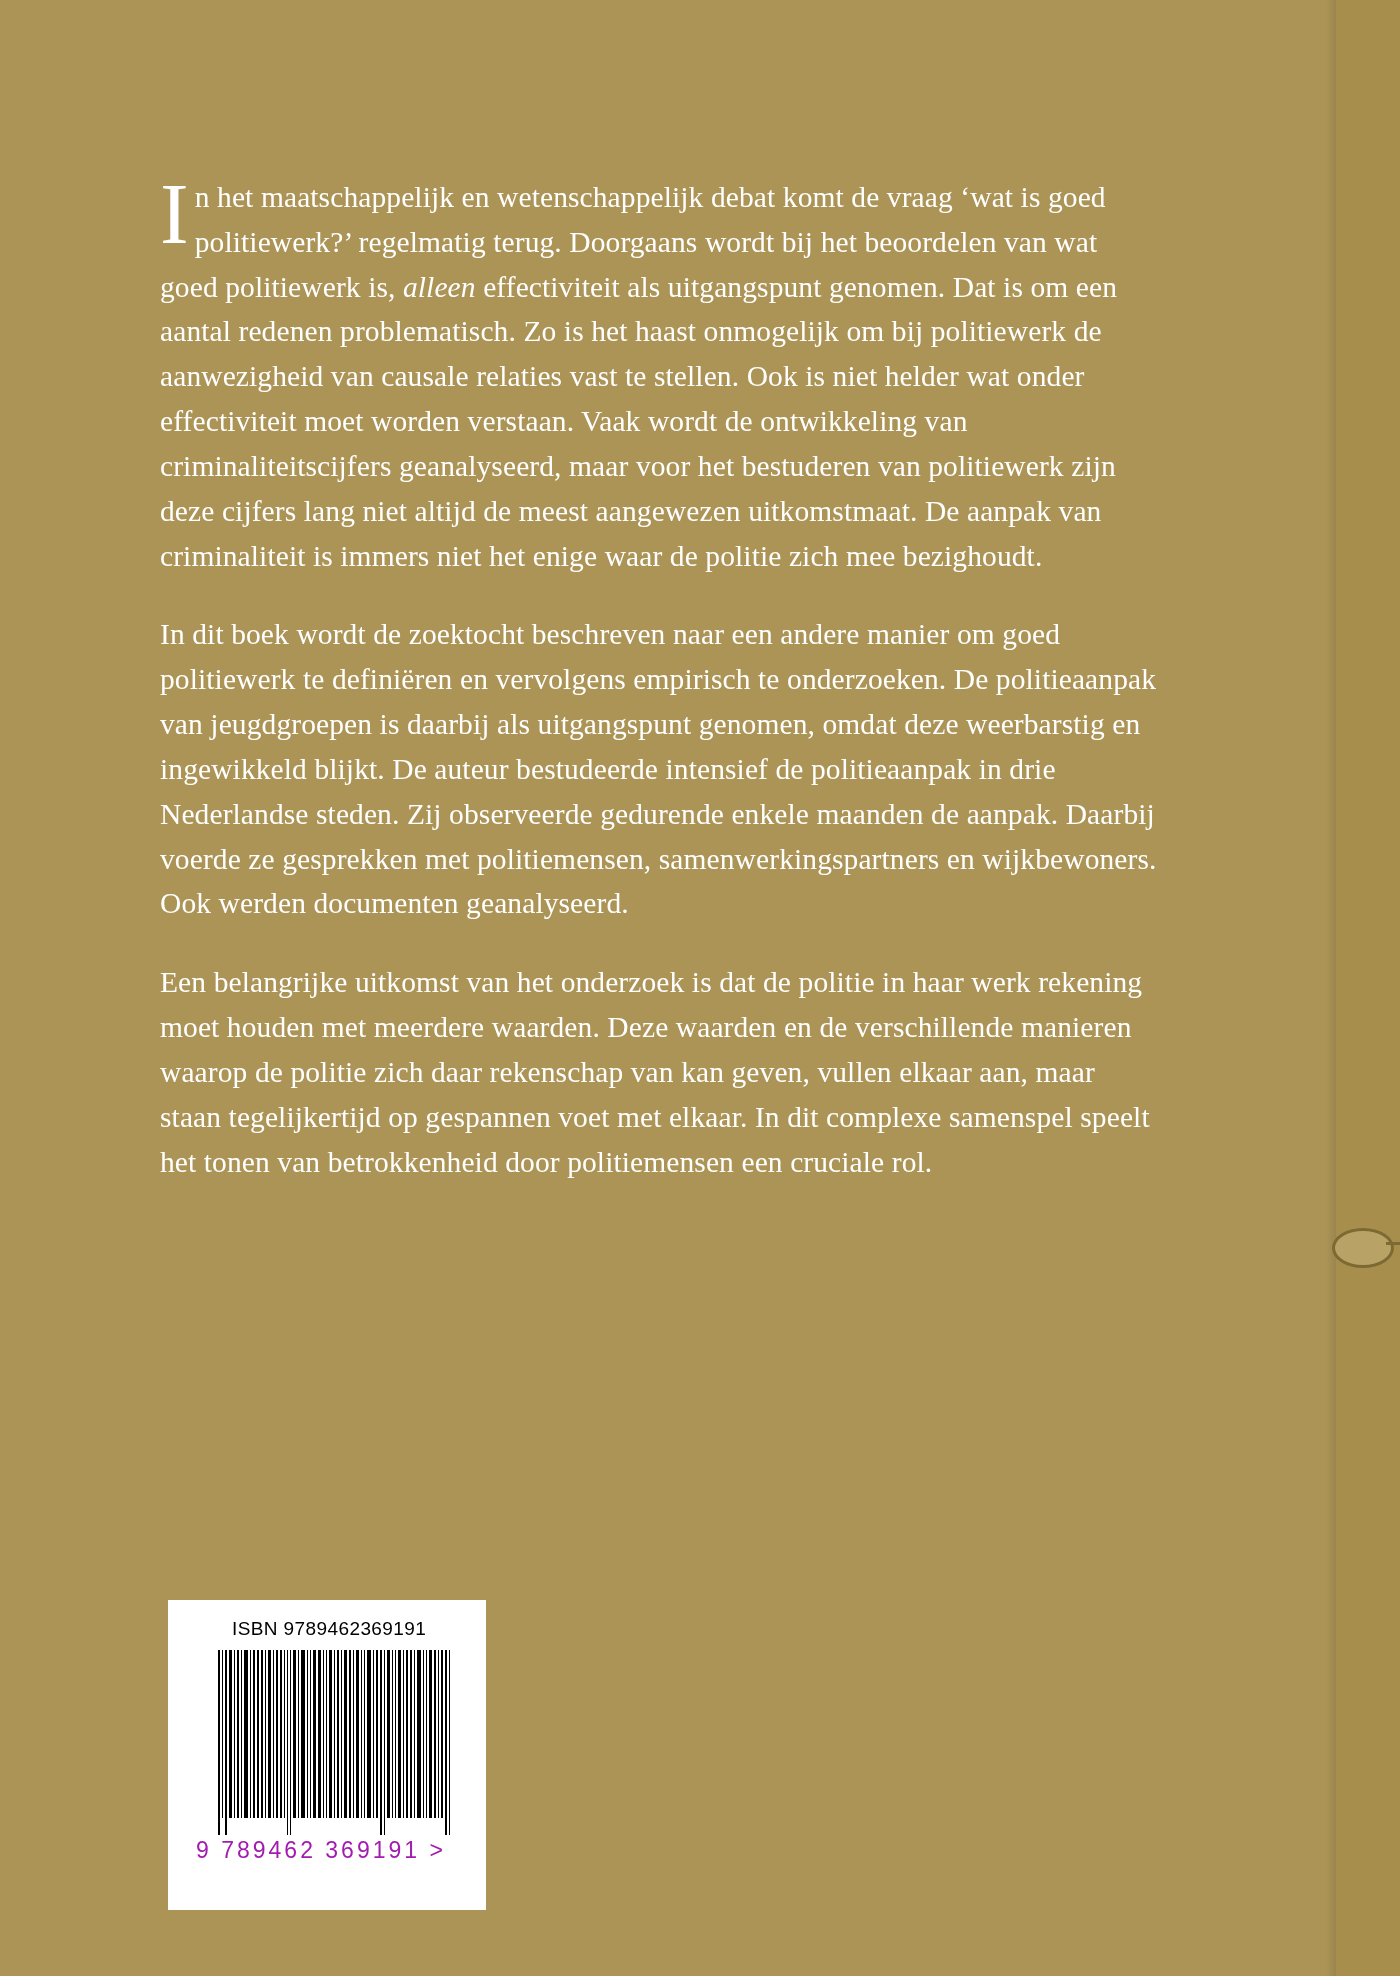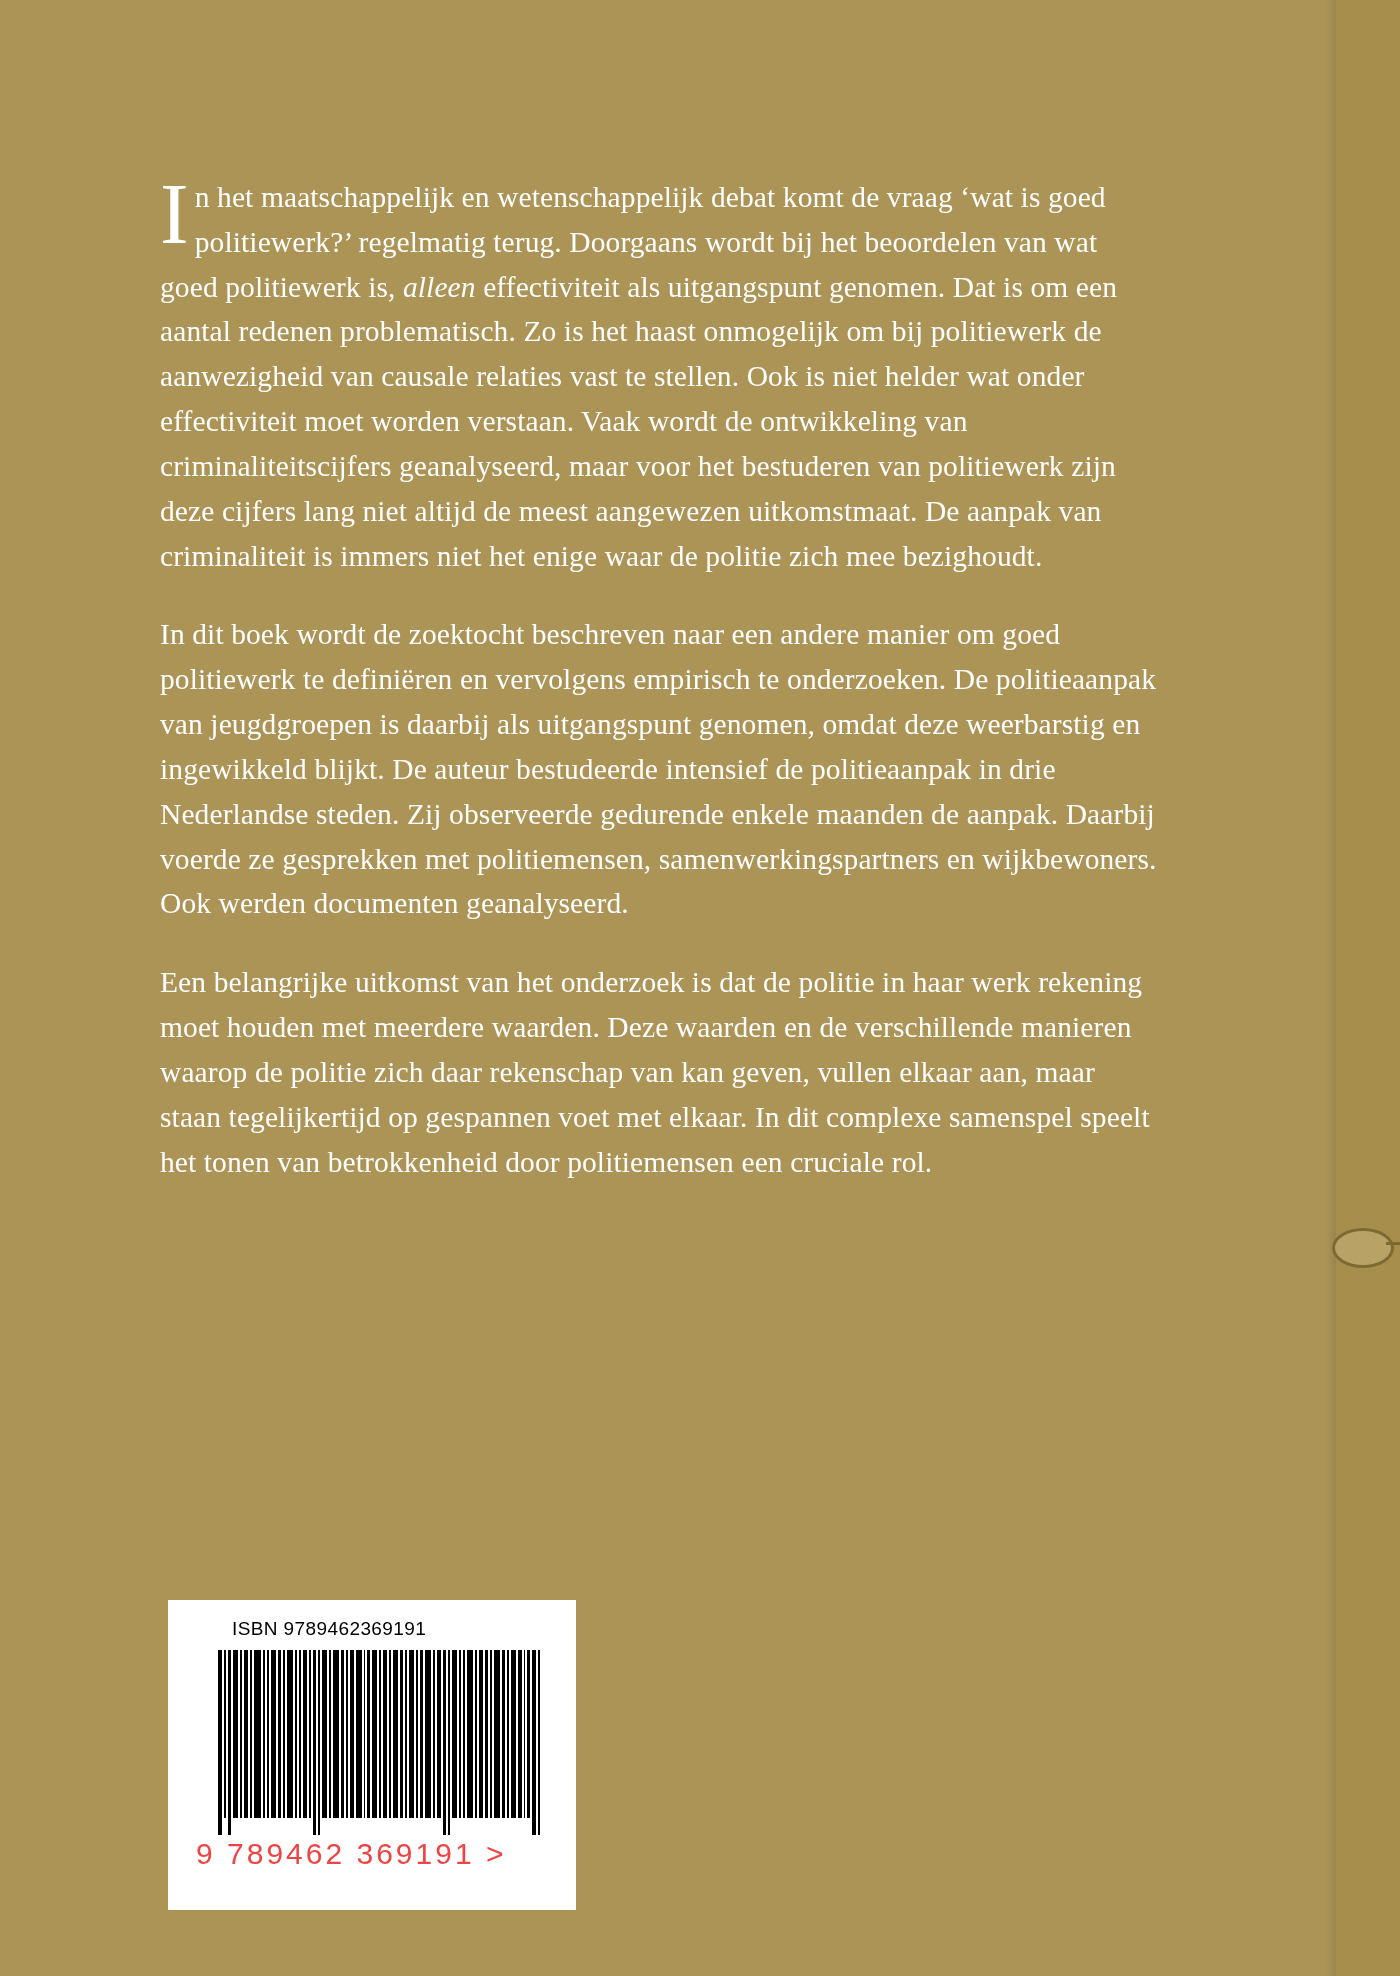--- a/index.html
+++ b/index.html
@@ -107,21 +107,21 @@
 
   em.italic {
     font-style: italic;
   }
 
   
   .barcode-box {
     position: absolute;
     left: 168px;
     top: 1600px;
-    width: 408px;
+    width: 318px;
     height: 310px;
     background: #ffffff;
     box-sizing: border-box;
     padding: 18px 20px 10px 20px;
   }
 
   .isbn-text {
     font-family: "Liberation Sans", sans-serif;
     font-size: 19px;
     color: #000000;
@@ -143,22 +143,22 @@
     background: #000;
     height: 168px;
     margin-right: 2px;
   }
   .bars span.tall {
     height: 185px;
   }
 
   .barcode-digits {
     font-family: "Liberation Sans", sans-serif;
-    font-size: 30px;
-    color: #ef4444;
+    font-size: 23px;
+    color: #a21caf;
     letter-spacing: 3px;
     margin-top: 2px;
     padding-left: 8px;
     white-space: nowrap;
   }
 
   .publisher {
     position: absolute;
     left: 590px;
     top: 1840px;

